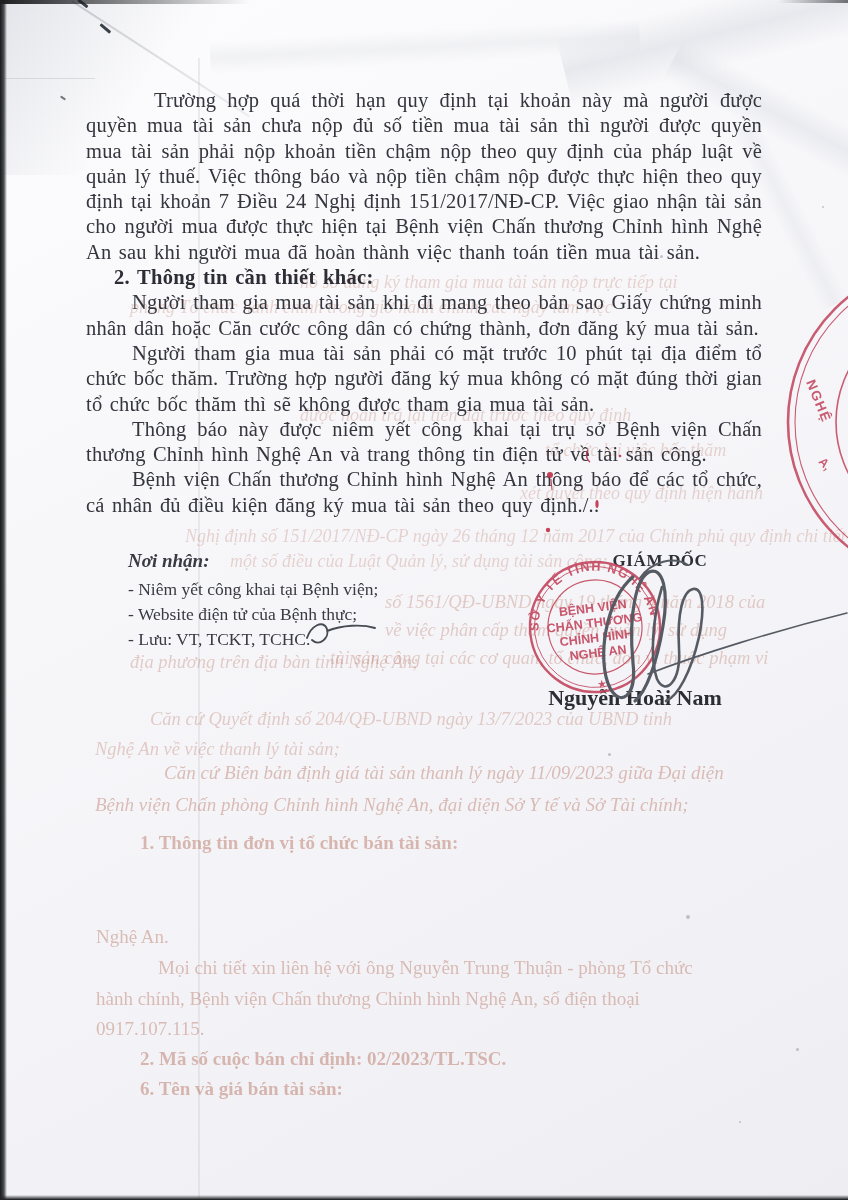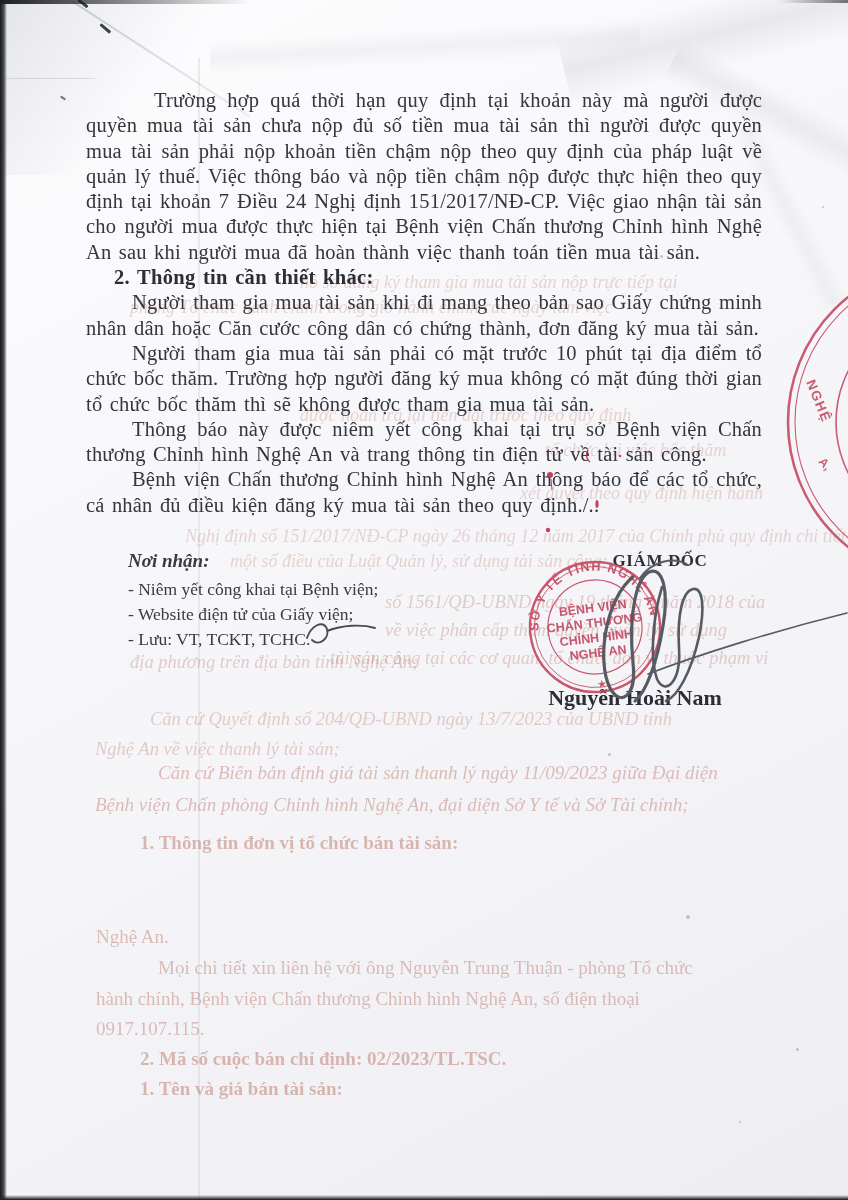--- a/index.html
+++ b/index.html
@@ -95,43 +95,43 @@
   <div class="ghost gu" style="left:185px;top:526px;">Nghị định số 151/2017/NĐ-CP ngày 26 tháng 12 năm 2017 của Chính phủ quy định chi tiết</div>
   <div class="ghost gu" style="left:230px;top:551px;">một số điều của Luật Quản lý, sử dụng tài sản công;</div>
 
   <div class="ghost gm" style="left:385px;top:592px;">số 1561/QĐ-UBND ngày 19 tháng 4 năm 2018 của</div>
   <div class="ghost gm" style="left:385px;top:620px;">về việc phân cấp thẩm quyền quản lý, sử dụng</div>
   <div class="ghost gm" style="left:330px;top:648px;">tài sản công tại các cơ quan, tổ chức, đơn vị thuộc phạm vi</div>
   <div class="ghost gm" style="left:130px;top:652px;text-align:right;">địa phương trên địa bàn tỉnh Nghệ An;</div>
   <div class="ghost gm" style="left:150px;top:709px;">Căn cứ Quyết định số 204/QĐ-UBND ngày 13/7/2023 của UBND tỉnh</div>
   <div class="ghost gm" style="left:95px;top:739px;">Nghệ An về việc thanh lý tài sản;</div>
 
-  <div class="ghost gl i" style="left:158px;top:762px;">Căn cứ Biên bản định giá tài sản thanh lý ngày 11/09/2023 giữa Đại diện</div>
+  <div class="ghost gl i" style="left:164px;top:762px;">Căn cứ Biên bản định giá tài sản thanh lý ngày 11/09/2023 giữa Đại diện</div>
   <div class="ghost gl i" style="left:95px;top:794px;">Bệnh viện Chấn phòng Chỉnh hình Nghệ An, đại diện Sở Y tế và Sở Tài chính;</div>
   <div class="ghost gl b" style="left:140px;top:832px;">1. Thông tin đơn vị tổ chức bán tài sản:</div>
   <div class="ghost gl" style="left:96px;top:926px;">Nghệ An.</div>
   <div class="ghost gl" style="left:158px;top:957px;">Mọi chi tiết xin liên hệ với ông Nguyễn Trung Thuận - phòng Tổ chức</div>
   <div class="ghost gl" style="left:96px;top:988px;">hành chính, Bệnh viện Chấn thương Chỉnh hình Nghệ An, số điện thoại</div>
   <div class="ghost gl" style="left:96px;top:1018px;">0917.107.115.</div>
   <div class="ghost gl b" style="left:140px;top:1048px;">2. Mã số cuộc bán chỉ định: 02/2023/TL.TSC.</div>
-  <div class="ghost gl b" style="left:140px;top:1078px;">1. Tên và giá bán tài sản:</div>
+  <div class="ghost gl b" style="left:140px;top:1078px;">6. Tên và giá bán tài sản:</div>
 
   <div class="main-text">
     <p class="p-first">Trường hợp quá thời hạn quy định tại khoản này mà người được quyền mua tài sản chưa nộp đủ số tiền mua tài sản thì người được quyền mua tài sản phải nộp khoản tiền chậm nộp theo quy định của pháp luật về quản lý thuế. Việc thông báo và nộp tiền chậm nộp được thực hiện theo quy định tại khoản 7 Điều 24 Nghị định 151/2017/NĐ-CP. Việc giao nhận tài sản cho người mua được thực hiện tại Bệnh viện Chấn thương Chỉnh hình Nghệ An sau khi người mua đã hoàn thành việc thanh toán tiền mua tài sản.</p>
     <p class="h8">2. Thông tin cần thiết khác:</p>
     <p class="p-std">Người tham gia mua tài sản khi đi mang theo bản sao Giấy chứng minh nhân dân hoặc Căn cước công dân có chứng thành, đơn đăng ký mua tài sản.</p>
     <p class="p-std">Người tham gia mua tài sản phải có mặt trước 10 phút tại địa điểm tổ chức bốc thăm. Trường hợp người đăng ký mua không có mặt đúng thời gian tổ chức bốc thăm thì sẽ không được tham gia mua tài sản.</p>
     <p class="p-std">Thông báo này được niêm yết công khai tại trụ sở Bệnh viện Chấn thương Chỉnh hình Nghệ An và trang thông tin điện tử về tài sản công.</p>
     <p class="p-std">Bệnh viện Chấn thương Chỉnh hình Nghệ An thông báo để các tổ chức, cá nhân đủ điều kiện đăng ký mua tài sản theo quy định./..</p>
   </div>
 
   <div class="noi-nhan">
     <p class="nn-title">Nơi nhận:</p>
     <p class="nn-item">- Niêm yết công khai tại Bệnh viện;</p>
-    <p class="nn-item">- Website điện tử của Giấy viện;</p>
+    <p class="nn-item">- Website điện tử của Bệnh thực;</p>
     <p class="nn-item">- Lưu: VT, TCKT, TCHC.</p>
   </div>
 
   <div class="gd-title">GIÁM ĐỐC</div>
   <div class="signer-name">Nguyễn Hoài Nam</div>
 
   <svg class="svg-overlay" width="848" height="1200" viewBox="0 0 848 1200">
 
     <g transform="rotate(-7 595 627)" fill="none" stroke="#c2425a" opacity="0.88">
       <circle cx="595" cy="627" r="65" stroke-width="2.4"></circle>

